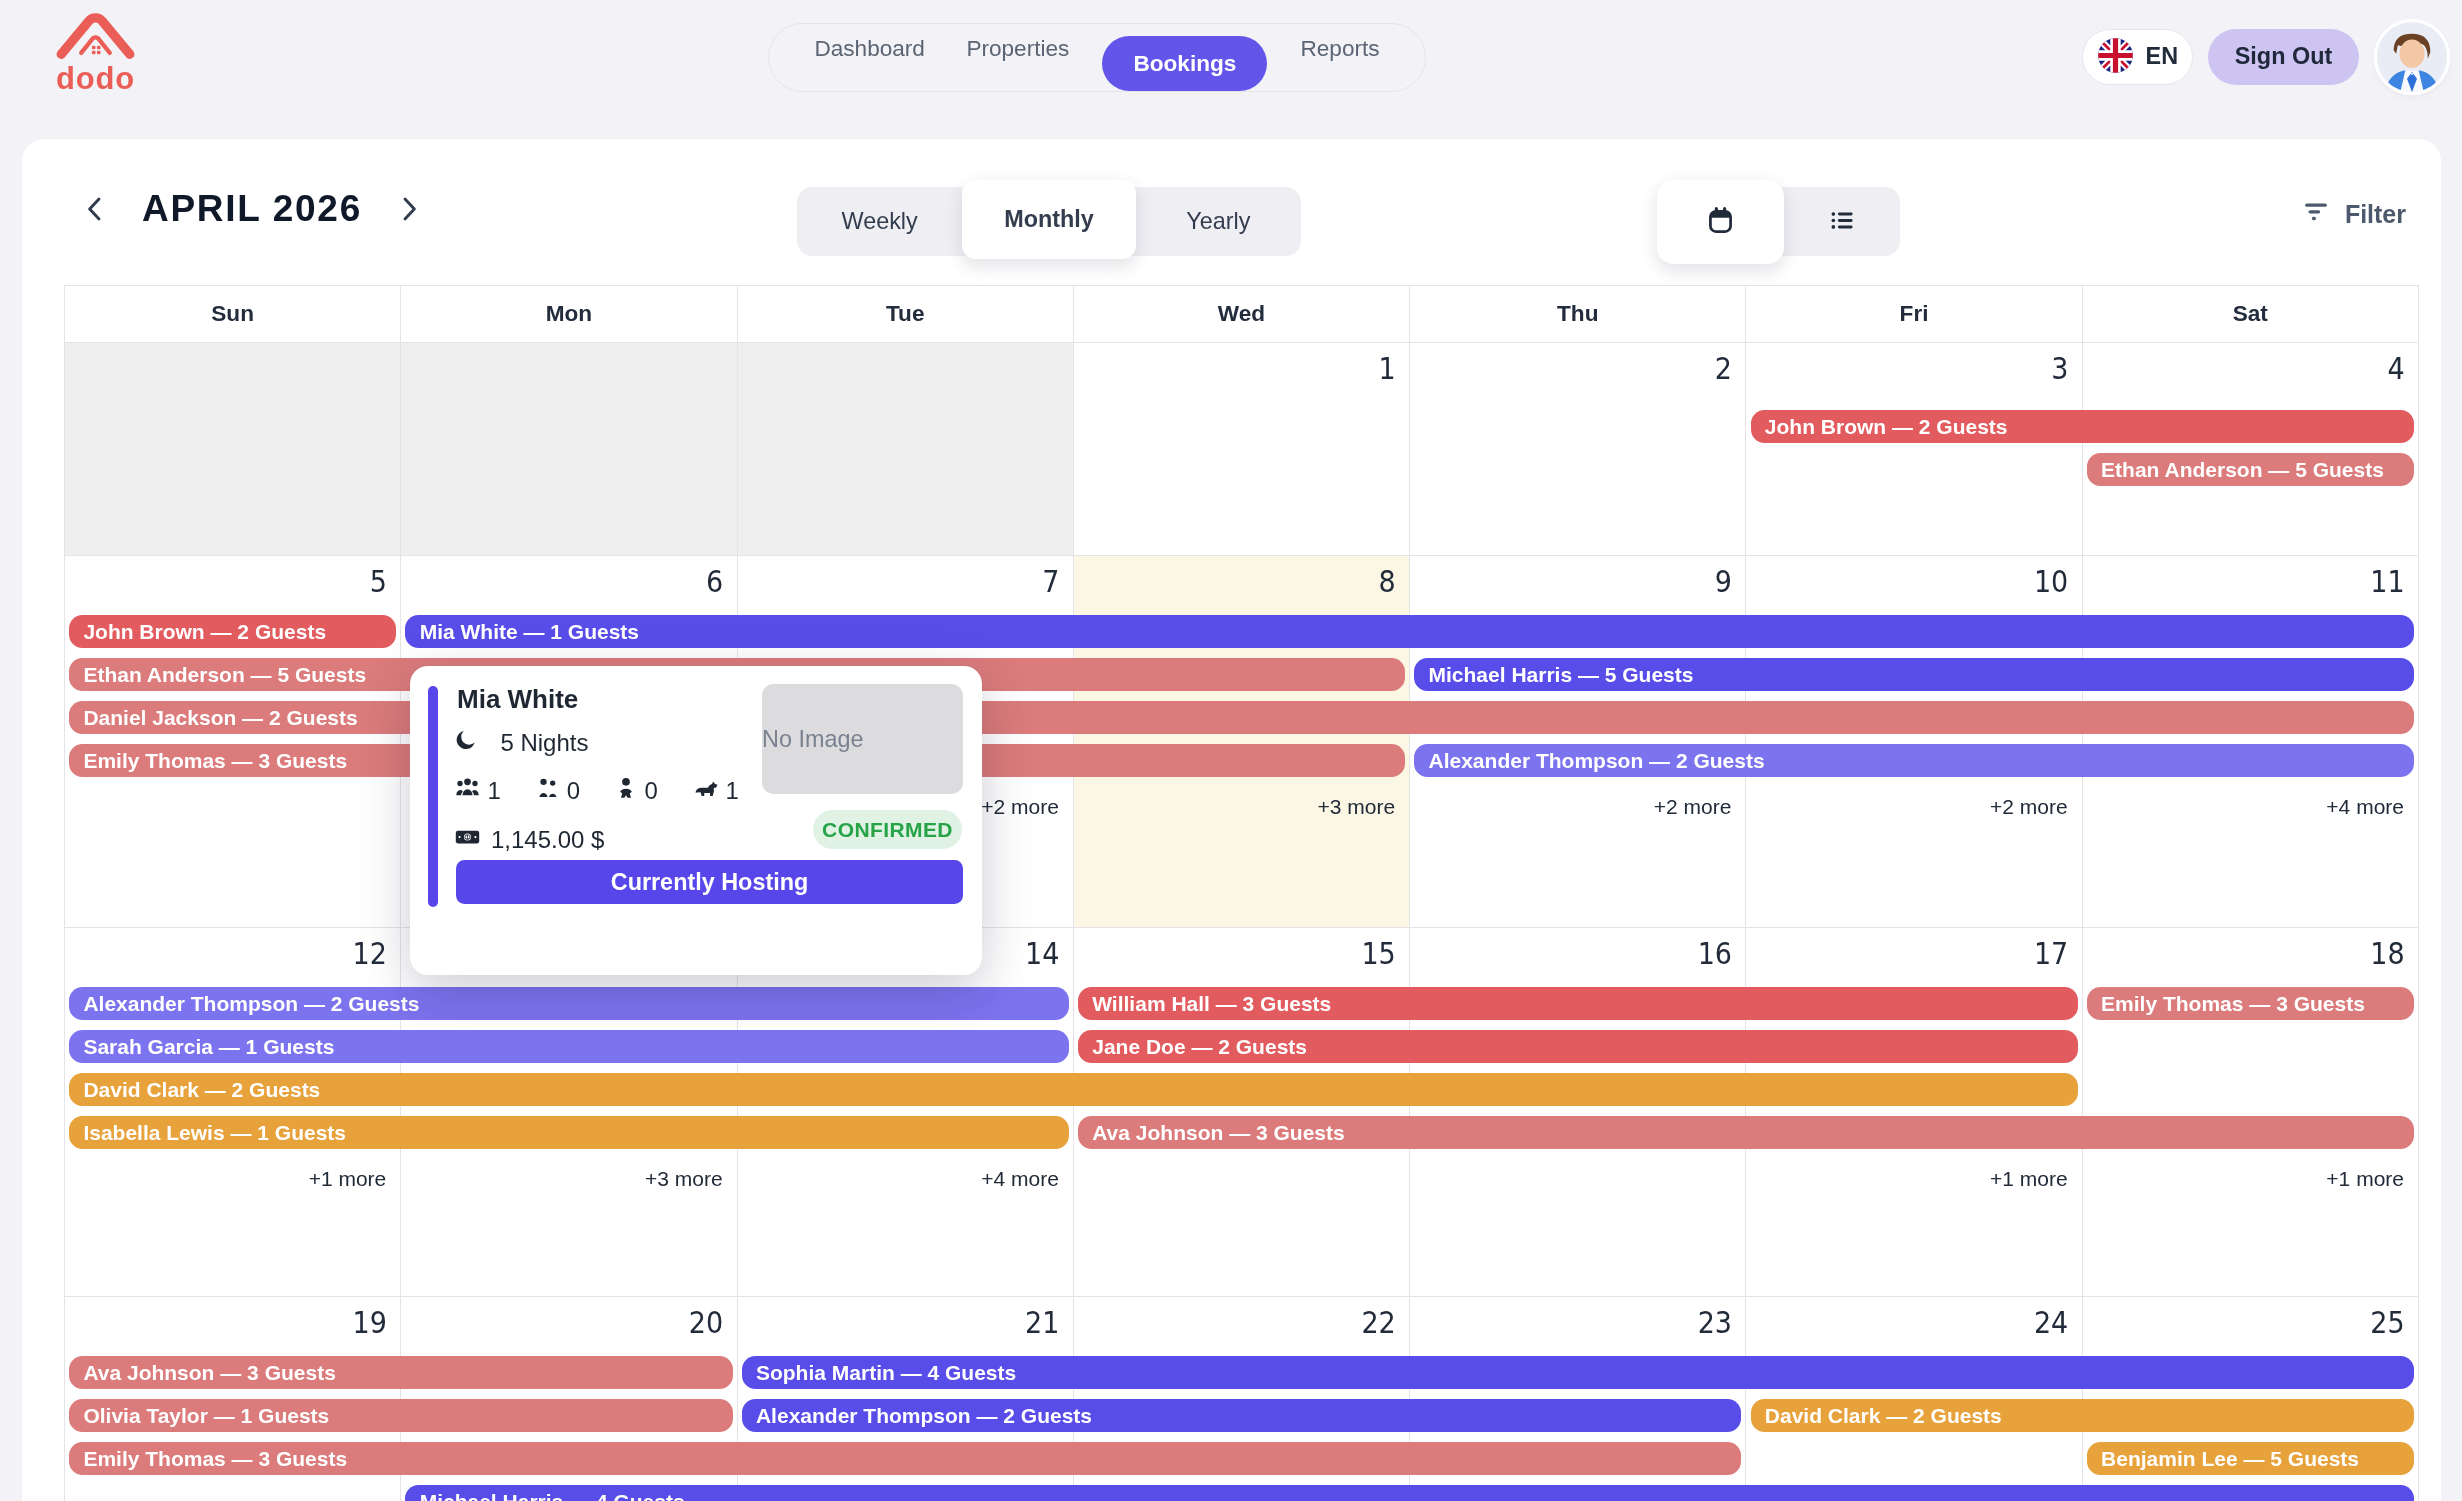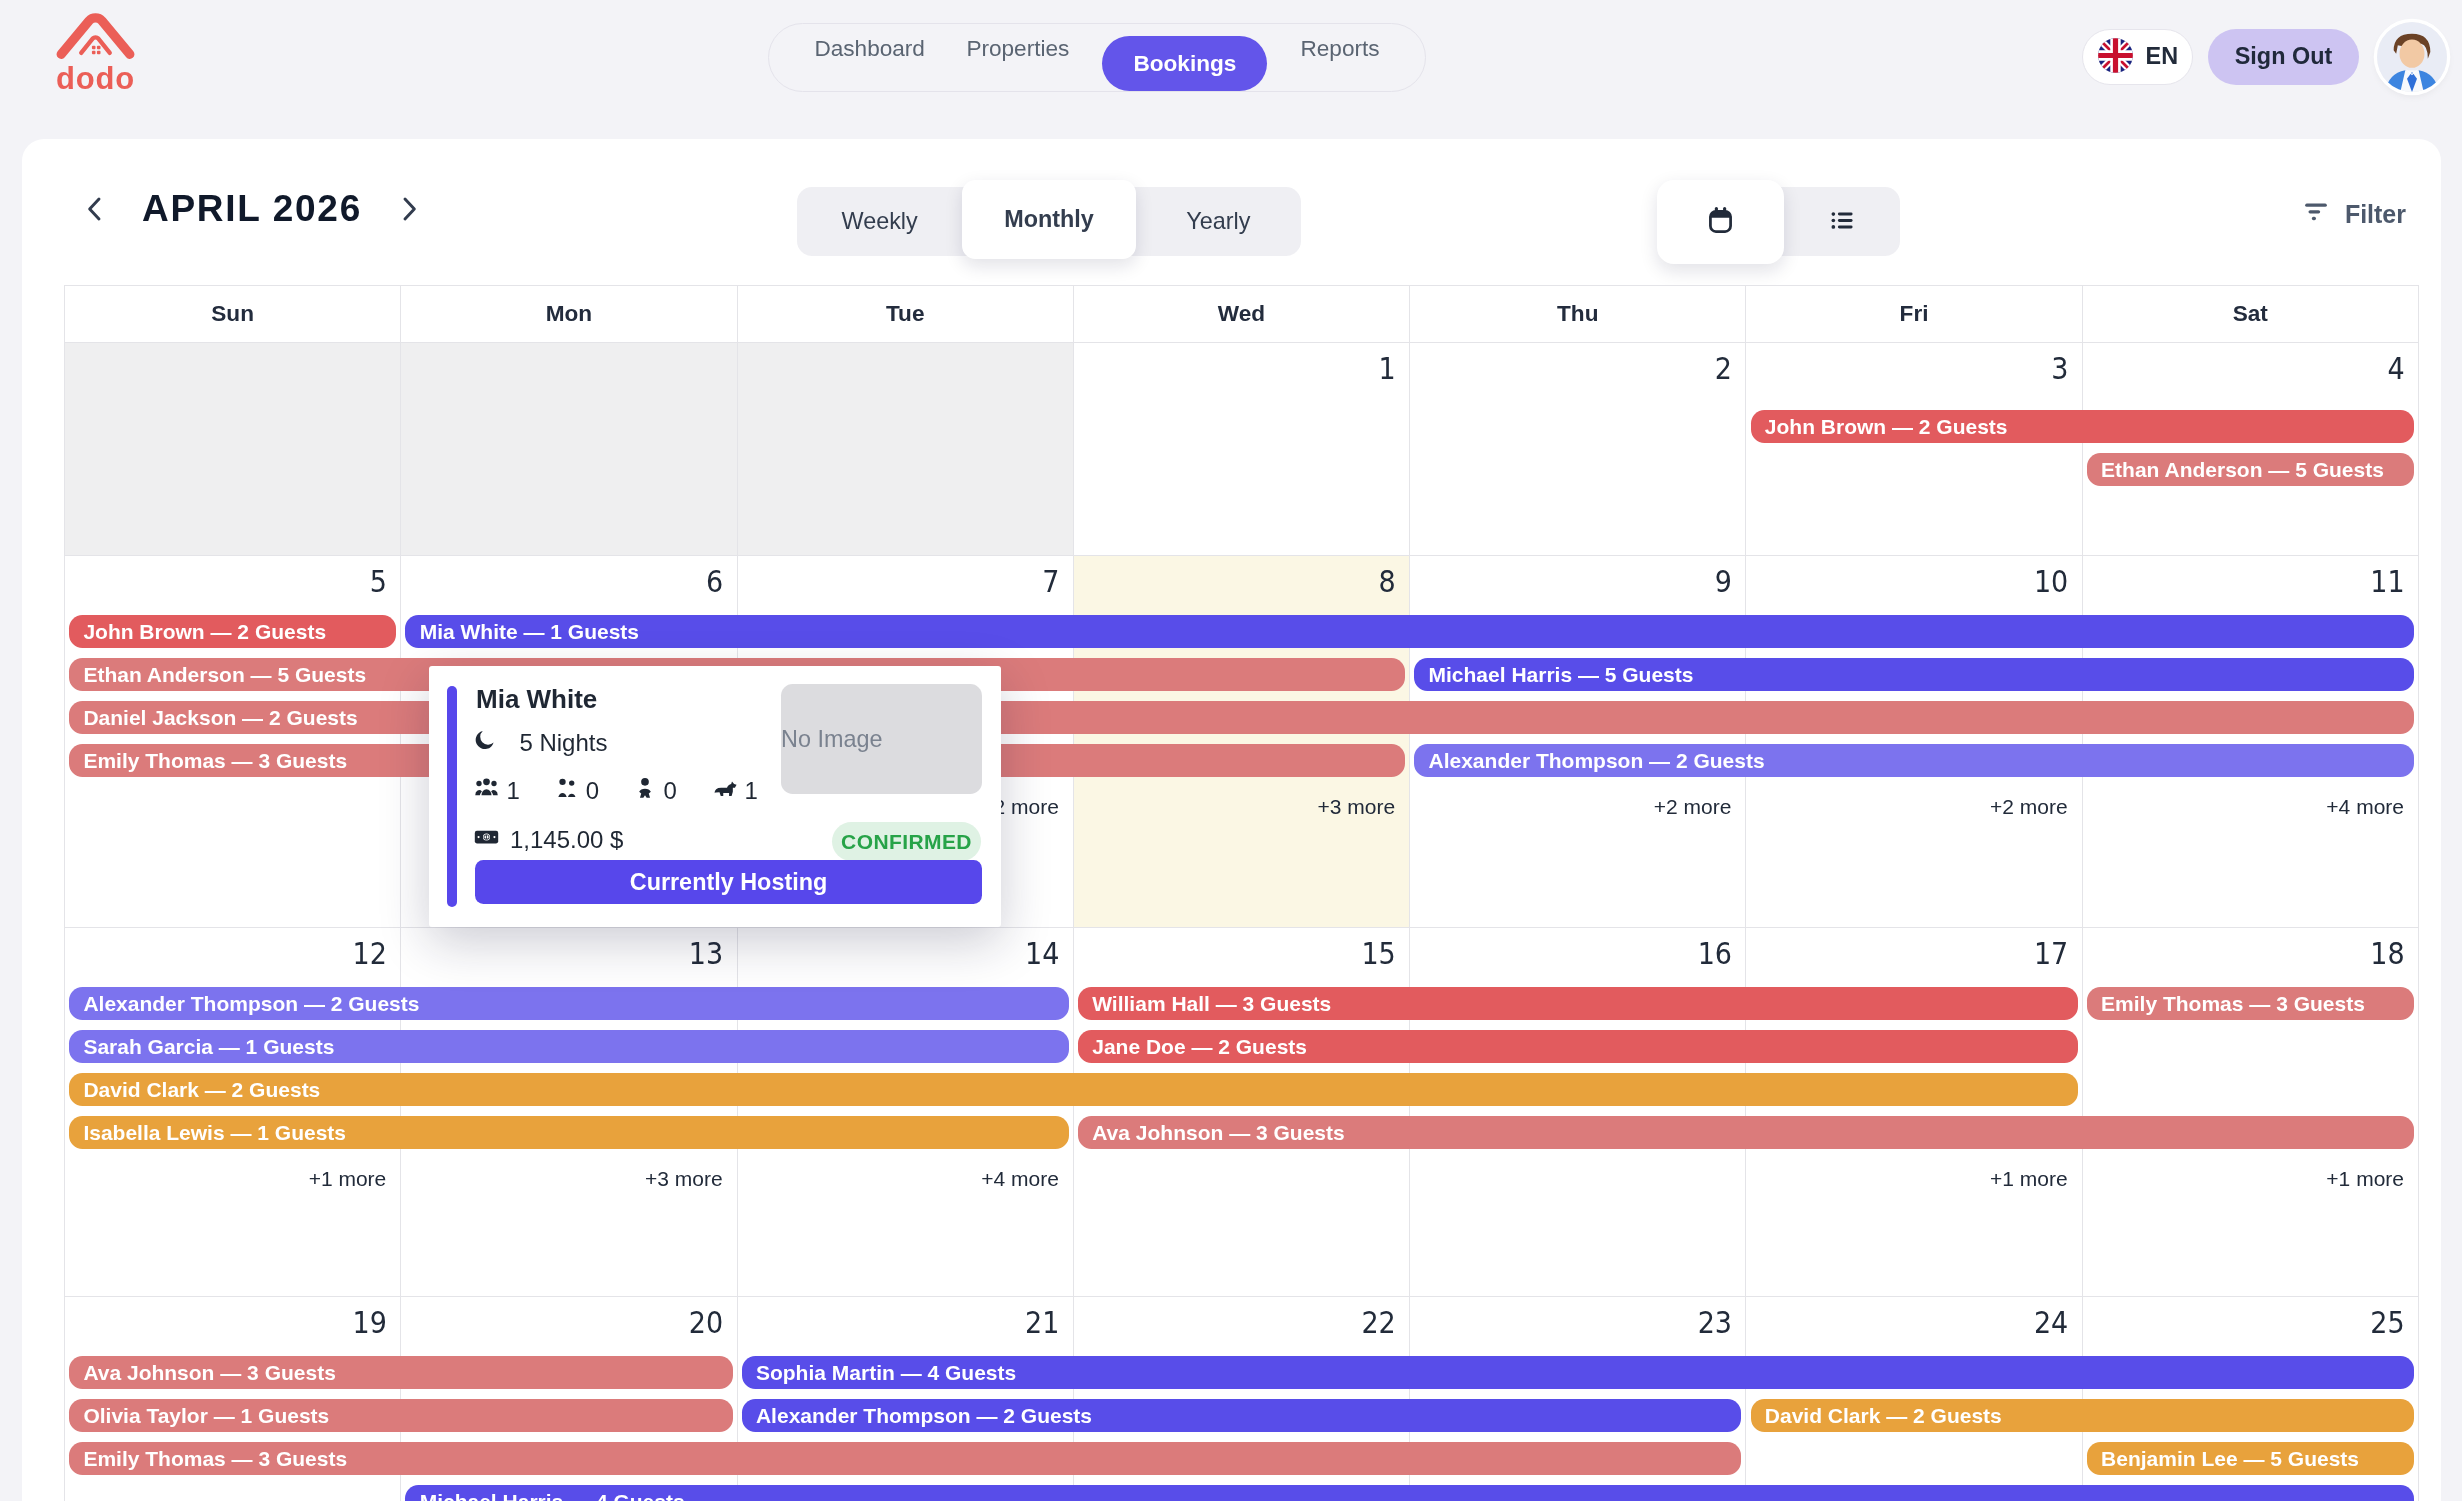--- a/index.html
+++ b/index.html
@@ -116,42 +116,42 @@
   .more {
     position:absolute; font-size:21px; color:#222B3A; cursor:pointer; z-index:2;
     top:calc(var(--base, 59px) + 4 * 43px + 7.5px);
     left:calc(var(--c) * 100% / 7);
     width:calc(100% / 7 - 15px);
     text-align:right;
   }
 
   
   .popup {
-    position:absolute; left:364px; top:380px; width:572px; height:261px;
-    background:#fff; border-radius:3px; z-index:10;
+    position:absolute; left:345px; top:380px; width:572px; height:309px;
+    background:#fff; border-radius:18px; z-index:10;
     box-shadow:0 15px 50px rgba(25,25,60,.22);
   }
   .popup-accent { position:absolute; left:18.4px; top:20px; width:9.2px; height:221px; border-radius:5px; background:#5747EB; }
   .popup-name { position:absolute; left:47px; top:18.4px; font-size:26px; font-weight:700; color:#1F2733; }
   .popup-nights { position:absolute; left:45px; top:62px; display:flex; align-items:center; gap:22px; font-size:24px; color:#1F2733; }
   .popup-counts { position:absolute; left:45px; top:110px; display:flex; align-items:flex-end; gap:0; }
   .count-group { display:flex; align-items:center; gap:7.5px; font-size:24px; color:#1F2733; }
   .count-group + .count-group { margin-left:35px; }
   .popup-price { position:absolute; left:44px; top:159px; display:flex; align-items:center; gap:10px; font-size:24px; color:#1F2733; }
   .no-image {
     position:absolute; left:352px; top:18.4px; width:201px; height:110px;
     background:#DCDCDF; border-radius:11.7px;
     display:flex; align-items:center; justify-content:flex-start;
     font-size:23.4px; color:#7A828F;
   }
   .status-badge {
     position:absolute; left:403px; top:144px; width:149px; height:39px;
     background:#DFF2E4; border-radius:20px;
     display:flex; align-items:center; justify-content:center;
-    font-size:21px; font-weight:700; color:#27A348; letter-spacing:0.4px;margin-top:12px;
+    font-size:21px; font-weight:700; color:#27A348; letter-spacing:0.4px;
   }
   .hosting-btn {
     position:absolute; left:46px; top:194px; width:507px; height:44px;
     background:#5747EB; border:none; border-radius:8.4px; cursor:pointer;
     font-family:inherit; font-size:23.4px; font-weight:700; color:#fff;
   }
 </style>
 </head>
 <body>
 

